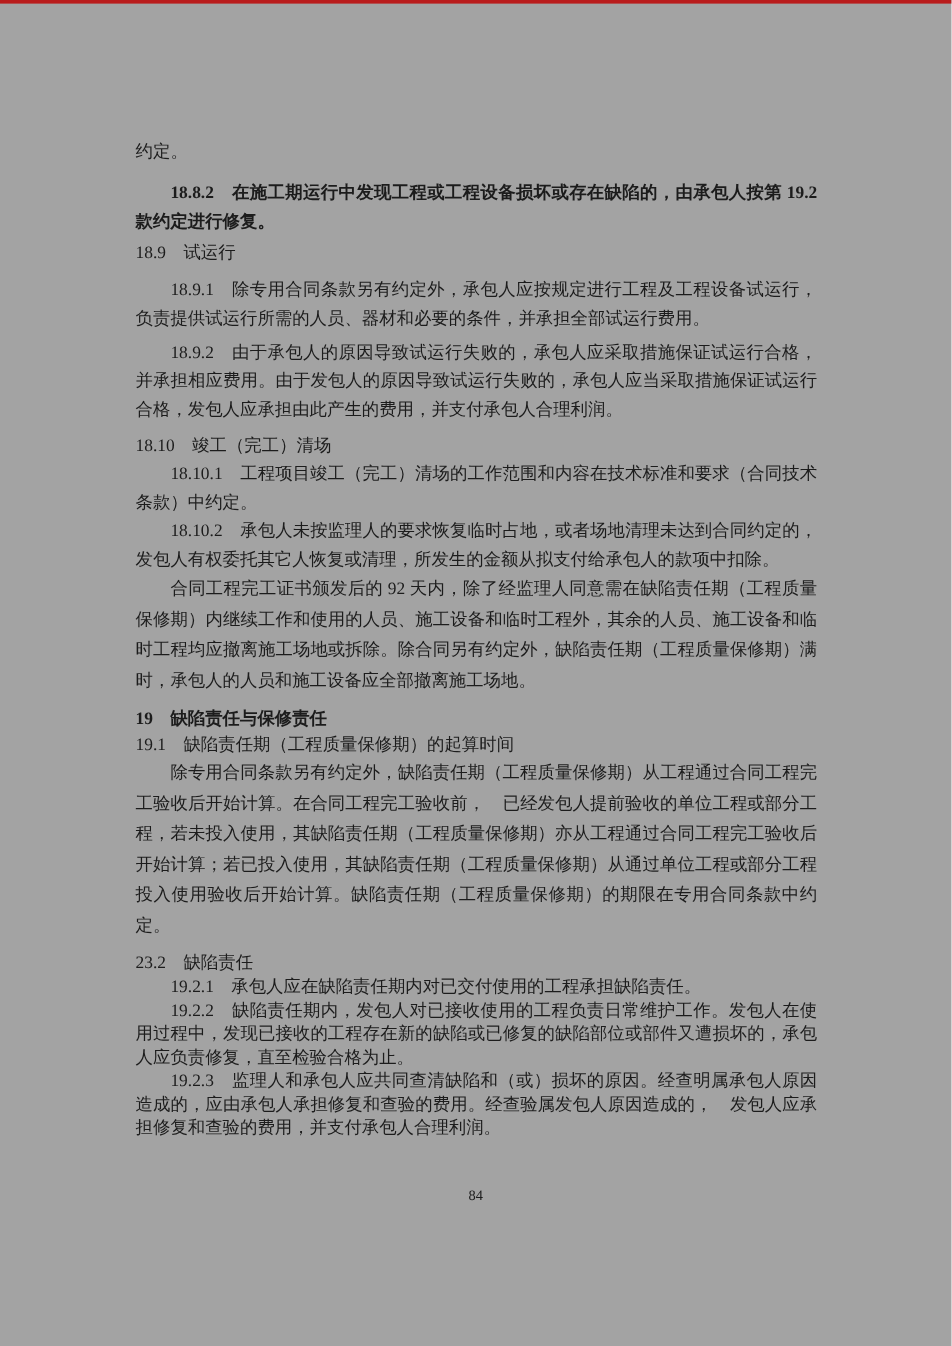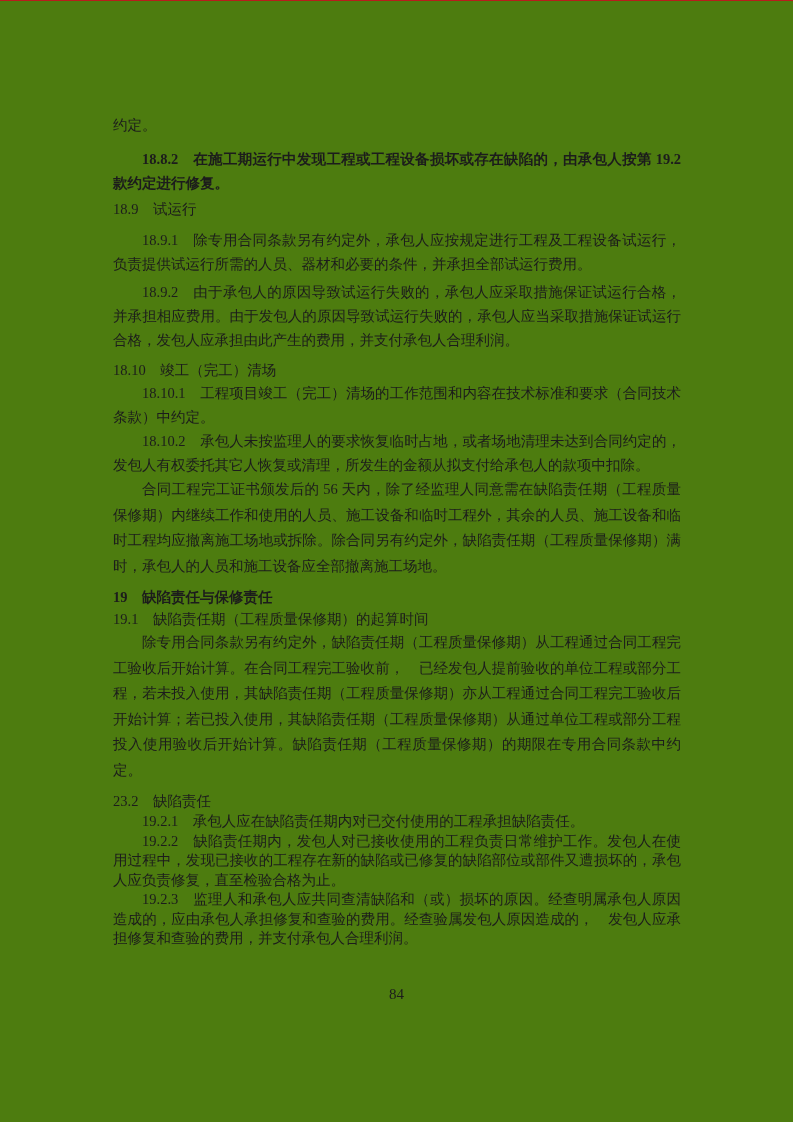--- a/index.html
+++ b/index.html
@@ -1,24 +1,24 @@
 <!DOCTYPE html>
 <html lang="zh"><head>
 <meta charset="utf-8">
 <style>
   html,body{margin:0;padding:0;background:#ffffff;}
   .page{
     position:relative;
     width:793px;height:1122px;
-    background:#4d7c0f;
+    background:#a3a3a3;
     overflow:hidden;
     font-family:"Liberation Serif","DejaVu Serif",serif;
     color:#1c1c1c;
     box-sizing:border-box;
-    border-top:1px solid #b91c1c;
+    border-top:3px solid #b91c1c;
   }
   .content{
     position:absolute;
     left:113px;top:112px;
     width:568px;
     font-size:14.5px;
   }
   p{margin:0;padding:0;}
   .body{line-height:24px;text-align:justify;}
   .wide{line-height:25.5px;text-align:justify;}
@@ -28,39 +28,39 @@
   .chapter{line-height:24px;font-weight:bold;text-align:left;}
   .mt2{margin-top:0;}
   .mt4{margin-top:4px;}
   .mt6{margin-top:6px;}
   .mt8{margin-top:8px;}
   .mt10{margin-top:10px;font-weight:bold;}
   .footer{
     position:absolute;
     top:983px;left:0;right:0;
     text-align:center;
-    font-size:15px;
+    font-size:12px;
     line-height:20px;
     color:#1c1c1c;
   }
 </style>
 </head>
 <body>
 
 <div class="page">
   <div class="content">
     <p class="body">约定。</p>
     <p class="body indent mt10">18.8.2　在施工期运行中发现工程或工程设备损坏或存在缺陷的，由承包人按第 19.2 款约定进行修复。</p>
     <p class="head mt4">18.9　试运行</p>
     <p class="body indent mt8">18.9.1　除专用合同条款另有约定外，承包人应按规定进行工程及工程设备试运行，负责提供试运行所需的人员、器材和必要的条件，并承担全部试运行费用。</p>
     <p class="body indent mt4">18.9.2　由于承包人的原因导致试运行失败的，承包人应采取措施保证试运行合格，并承担相应费用。由于发包人的原因导致试运行失败的，承包人应当采取措施保证试运行合格，发包人应承担由此产生的费用，并支付承包人合理利润。</p>
     <p class="head mt8">18.10　竣工（完工）清场</p>
     <p class="body indent">18.10.1　工程项目竣工（完工）清场的工作范围和内容在技术标准和要求（合同技术条款）中约定。</p>
     <p class="body indent mt2">18.10.2　承包人未按监理人的要求恢复临时占地，或者场地清理未达到合同约定的，发包人有权委托其它人恢复或清理，所发生的金额从拟支付给承包人的款项中扣除。</p>
-    <p class="wide indent">合同工程完工证书颁发后的 56 天内，除了经监理人同意需在缺陷责任期（工程质量保修期）内继续工作和使用的人员、施工设备和临时工程外，其余的人员、施工设备和临时工程均应撤离施工场地或拆除。除合同另有约定外，缺陷责任期（工程质量保修期）满时，承包人的人员和施工设备应全部撤离施工场地。</p>
+    <p class="wide indent">合同工程完工证书颁发后的 92 天内，除了经监理人同意需在缺陷责任期（工程质量保修期）内继续工作和使用的人员、施工设备和临时工程外，其余的人员、施工设备和临时工程均应撤离施工场地或拆除。除合同另有约定外，缺陷责任期（工程质量保修期）满时，承包人的人员和施工设备应全部撤离施工场地。</p>
     <p class="chapter mt6">19　缺陷责任与保修责任</p>
     <p class="head mt2">19.1　缺陷责任期（工程质量保修期）的起算时间</p>
     <p class="wide indent">除专用合同条款另有约定外，缺陷责任期（工程质量保修期）从工程通过合同工程完工验收后开始计算。在合同工程完工验收前，　已经发包人提前验收的单位工程或部分工程，若未投入使用，其缺陷责任期（工程质量保修期）亦从工程通过合同工程完工验收后开始计算；若已投入使用，其缺陷责任期（工程质量保修期）从通过单位工程或部分工程投入使用验收后开始计算。缺陷责任期（工程质量保修期）的期限在专用合同条款中约定。</p>
     <p class="head mt8">23.2　缺陷责任</p>
     <p class="tight indent mt2">19.2.1　承包人应在缺陷责任期内对已交付使用的工程承担缺陷责任。</p>
     <p class="tight indent">19.2.2　缺陷责任期内，发包人对已接收使用的工程负责日常维护工作。发包人在使用过程中，发现已接收的工程存在新的缺陷或已修复的缺陷部位或部件又遭损坏的，承包人应负责修复，直至检验合格为止。</p>
     <p class="tight indent">19.2.3　监理人和承包人应共同查清缺陷和（或）损坏的原因。经查明属承包人原因造成的，应由承包人承担修复和查验的费用。经查验属发包人原因造成的，　发包人应承担修复和查验的费用，并支付承包人合理利润。</p>
   </div>
   <div class="footer">
     <span>84</span>

